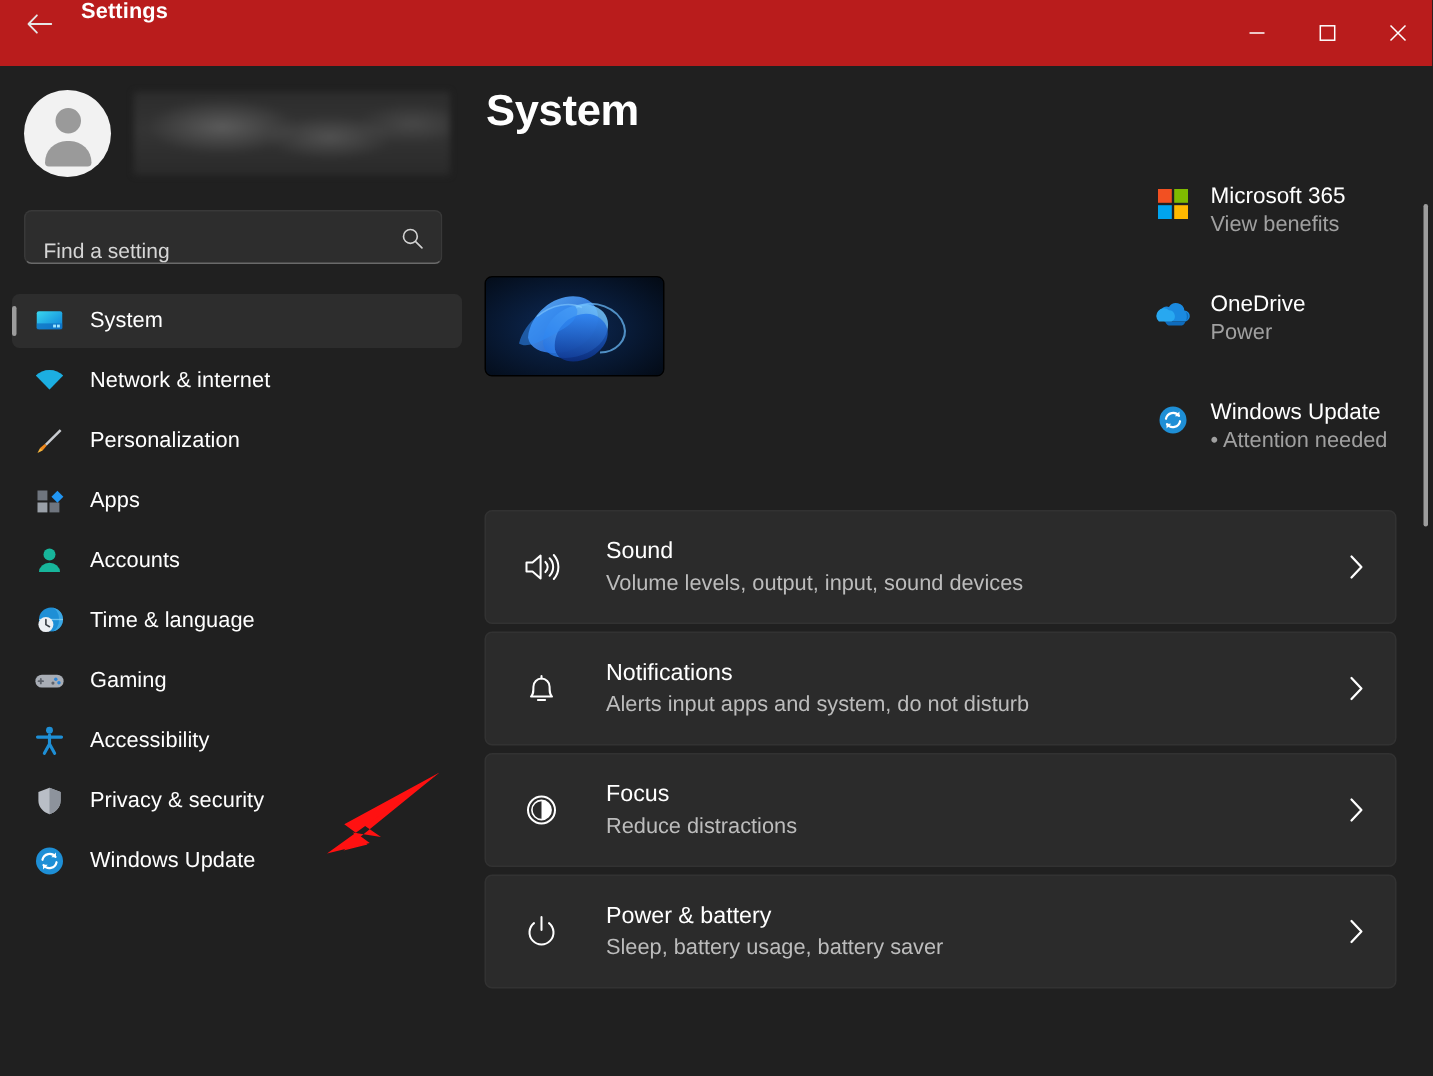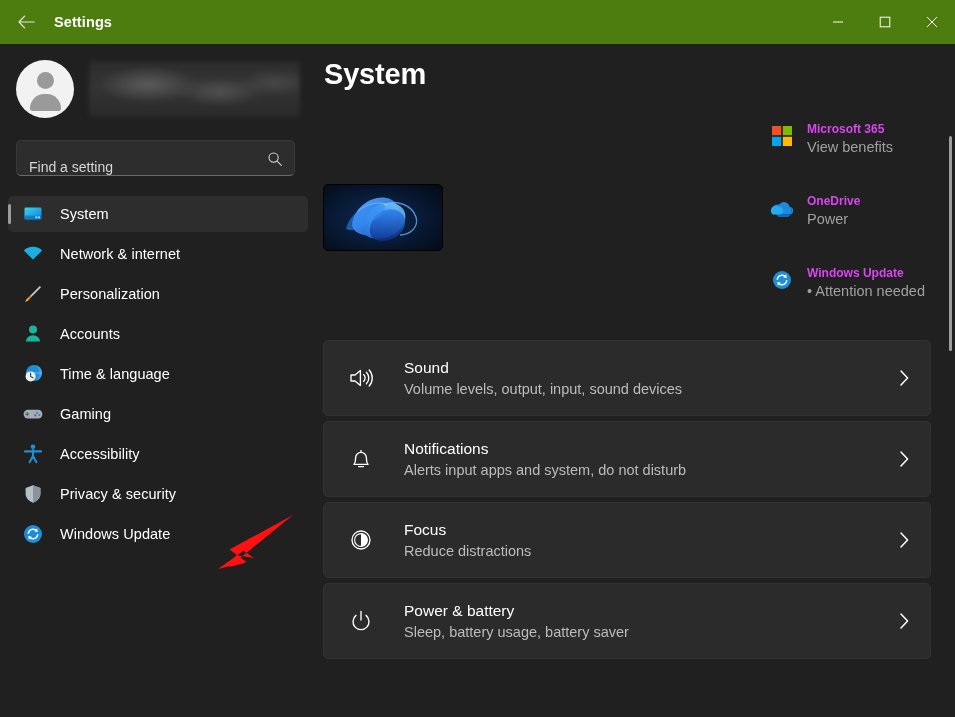--- a/index.html
+++ b/index.html
@@ -14,22 +14,22 @@
     width: 955px; height: 717px;
     background: #202020;
     color: #ffffff;
     overflow: hidden;
   }
 
   
   .titlebar {
     position: absolute; top: 0; left: 0;
     width: 955px; height: 44px;
-    background: #4d7c0f;
-    display: flex; align-items: center;
+    background: #b91c1c;
+    display: flex; align-items: flex-start;
   }
   .back-btn {
     width: 36px; height: 32px; margin-left: 8px;
     display: flex; align-items: center; justify-content: center;
     border-radius: 5px;
   }
   .back-btn svg { display: block; }
   .app-title {
     margin-left: 10px;
     font-size: 14.5px; font-weight: 600; color: #ffffff;
@@ -169,21 +169,21 @@
   }
   .ql {
     display: flex; align-items: flex-start;
     height: 46px; margin-bottom: 26px;
   }
   .ql-icon {
     width: 24px; height: 24px; flex: none;
     margin-right: 13px; margin-top: 2px;
     display: flex; align-items: center; justify-content: center;
   }
-  .ql-title { font-size: 12px; font-weight: 700; color: #d946ef; white-space: nowrap; }
+  .ql-title { font-size: 15px; font-weight: 400; color: #ffffff; white-space: nowrap; }
   .ql-sub { font-size: 14.5px; color: #a0a0a0; margin-top: 3px; white-space: nowrap; }
 
   .cards { position: absolute; left: 3px; top: 296px; width: 608px; }
   .card {
     position: relative;
     height: 76px; margin-bottom: 5px;
     background: #2b2b2b;
     border: 1px solid #323232;
     border-radius: 5px;
     display: flex; align-items: center;
@@ -294,20 +294,31 @@
         <div class="navicon">
           <svg width="22" height="22" viewBox="0 0 22 22">
             <path d="M17.8 3.1 L19 4.3 L9.1 14.2 L7.9 13 Z" fill="#c9ccd1"></path>
             <path d="M7.9 13 L9.1 14.2 L6.4 17.4 A2 2 0 0 1 4.7 15.7 Z" fill="#f08a1e"></path>
             <path d="M4.7 15.7 L3 19 L6.4 17.4 Z" fill="#f6b53c"></path>
           </svg>
         </div>
         <div class="navlabel">Personalization</div>
       </div>
 
+      <div class="navitem">
+        <div class="navicon">
+          <svg width="22" height="22" viewBox="0 0 22 22">
+            <rect x="3" y="4" width="6.6" height="6.6" fill="#6f757e"></rect>
+            <rect x="3" y="12" width="6.6" height="6.6" fill="#9aa0a8"></rect>
+            <rect x="11" y="12" width="6.6" height="6.6" fill="#6f757e"></rect>
+            <rect x="14.3" y="3.4" width="5.6" height="5.6" transform="rotate(45 14.3 6.2)" fill="#2196f3"></rect>
+          </svg>
+        </div>
+        <div class="navlabel">Apps</div>
+      </div>
 
       <div class="navitem">
         <div class="navicon">
           <svg width="22" height="22" viewBox="0 0 22 22">
             <circle cx="11" cy="6.6" r="4" fill="#17b59b"></circle>
             <path d="M4 18.4 A7 6.2 0 0 1 18 18.4 Z" fill="#17b59b"></path>
           </svg>
         </div>
         <div class="navlabel">Accounts</div>
       </div>

